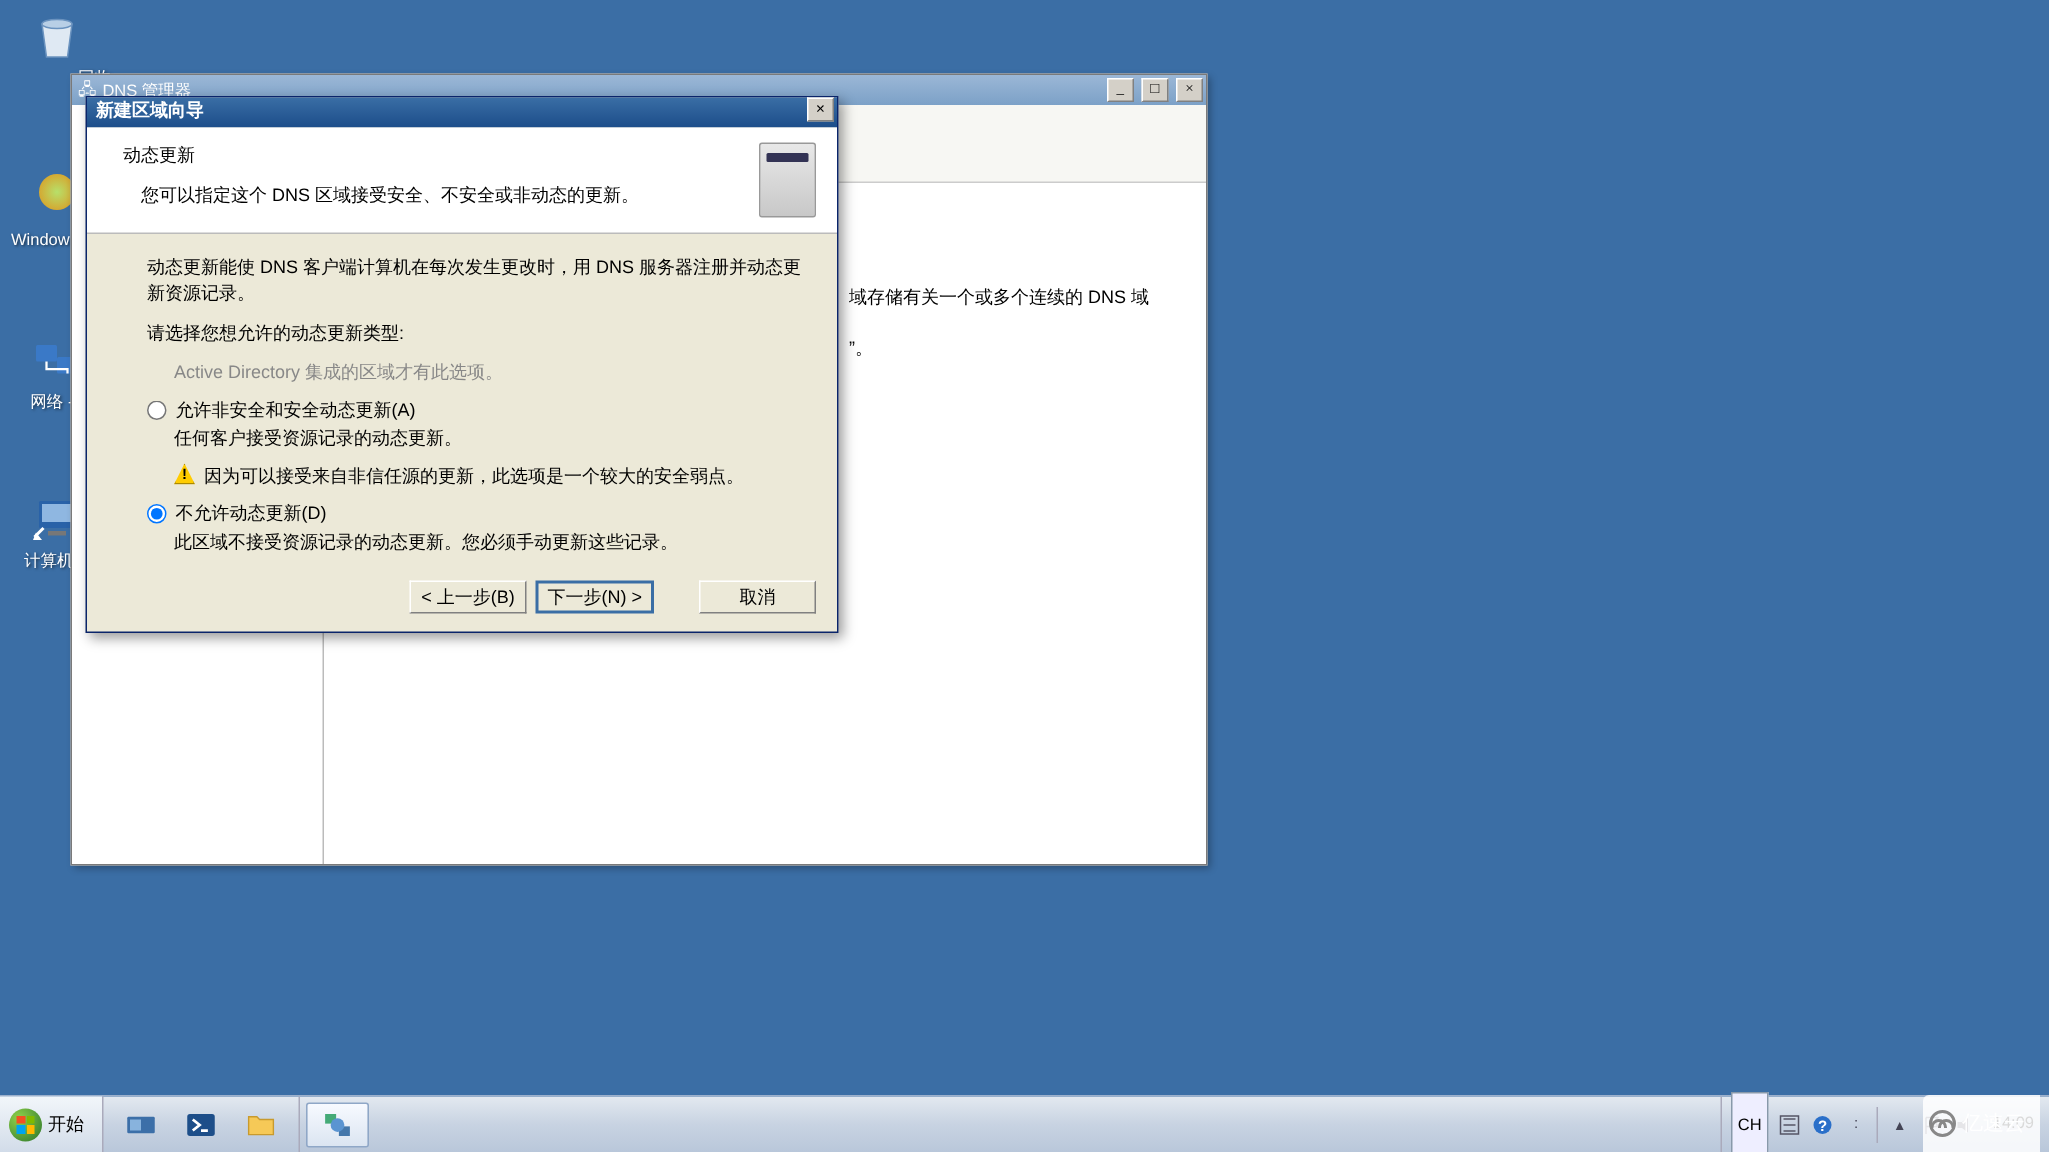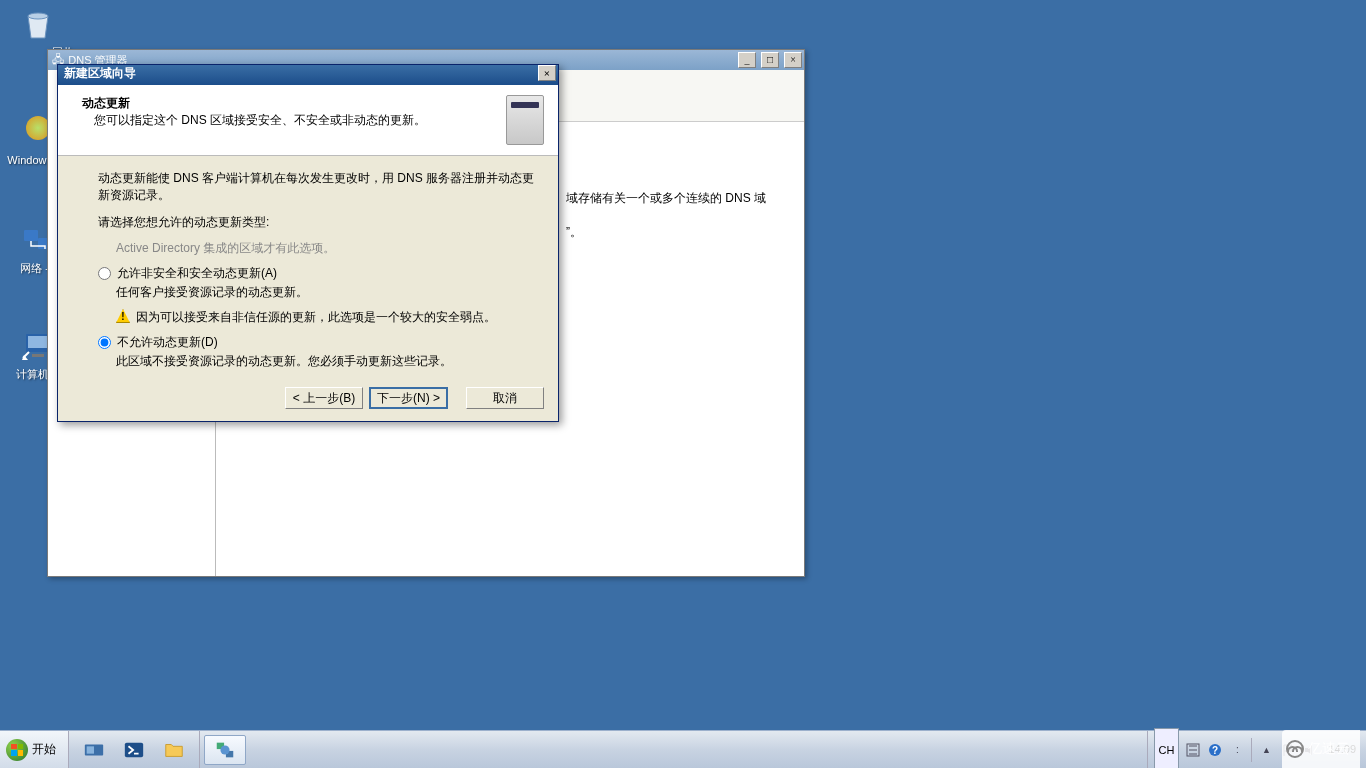--- a/index.html
+++ b/index.html
@@ -22,21 +22,21 @@
 .dns-main { flex: 1; padding: 56px 10px 10px 10px; font-size: 12px; color: #000; background:#fff; position:relative; }
 .dns-main-topframe{position:absolute;left:0;top:0;right:0;height:52px;border-bottom:1px solid #ccc;background:#f7f7f3;}
 
 
 .wizard { position: absolute; left: 57px; top: 64px; width: 502px; height: 358px; background: #ece9d8; border: 1px solid #0a246a; box-shadow: 3px 3px 8px rgba(0,0,0,.4); }
 .wz-title { height: 20px; background: linear-gradient(#3a6ea5, #1c4d8a); color: #fff; font-size: 12px; display: flex; align-items: flex-start; padding: 0 2px 0 6px; }
 .wz-title .t { flex: 1; font-weight: bold; }
 .wz-title button { width: 18px; height: 16px; background: #d4d0c8; border: 1px solid #808080; border-top-color:#fff;border-left-color:#fff; font-size: 11px; font-family: Tahoma; font-weight: bold; cursor: pointer; }
 .wz-header { background: #fff; border-bottom: 1px solid #bbb; padding: 10px 14px 10px 24px; display: flex; min-height:66px; }
 .wz-header .htxt { flex: 1; font-size: 12px; }
-.wz-header .htxt .ht1 { font-weight: bold; margin-bottom: 0; }
+.wz-header .htxt .ht1 { font-weight: normal; margin-bottom: 10px; }
 .wz-header .htxt .ht2 { padding-left: 12px; }
 .wz-header .srv-icon { width: 38px; height: 50px; background: linear-gradient(#e8e8e8,#c8c8c8); border:1px solid #999; border-radius:2px; margin-left:8px; position:relative; }
 .wz-header .srv-icon::before{content:"";position:absolute;left:4px;top:6px;width:28px;height:6px;background:#335;border-radius:1px;}
 .wz-body { padding: 14px 24px 10px 40px; font-size: 12px; color: #000; }
 .wz-body p { margin-bottom: 10px; line-height: 1.4; }
 .opt { display: flex; align-items: flex-start; margin-bottom: 2px; }
 .opt input { margin: 2px 6px 0 0; }
 .opt.disabled { color: #888; }
 .subtext { padding-left: 18px; margin-bottom: 8px; line-height:1.4; }
 .warn-line { display: flex; align-items: flex-start; padding-left: 18px; margin-bottom:8px; }
@@ -174,21 +174,21 @@
 
     <label class="opt">
       <input type="radio" name="dyn" checked="" style="">
       <span>不允许动态更新(D)</span>
     </label>
     <div class="subtext">此区域不接受资源记录的动态更新。您必须手动更新这些记录。</div>
   </div>
   <div class="wz-buttons">
     <button>&lt; 上一步(B)</button>
     <button class="def">下一步(N) &gt;</button>
-    <button style="margin-left:12px">取消</button>
+    <button style="margin-left:24px">取消</button>
   </div>
 </div>
 
 <div class="taskbar">
   <div class="start-btn">
     <div class="start-orb">
         <div class="winflag">
           <div></div>
           <div></div>
           <div></div>

